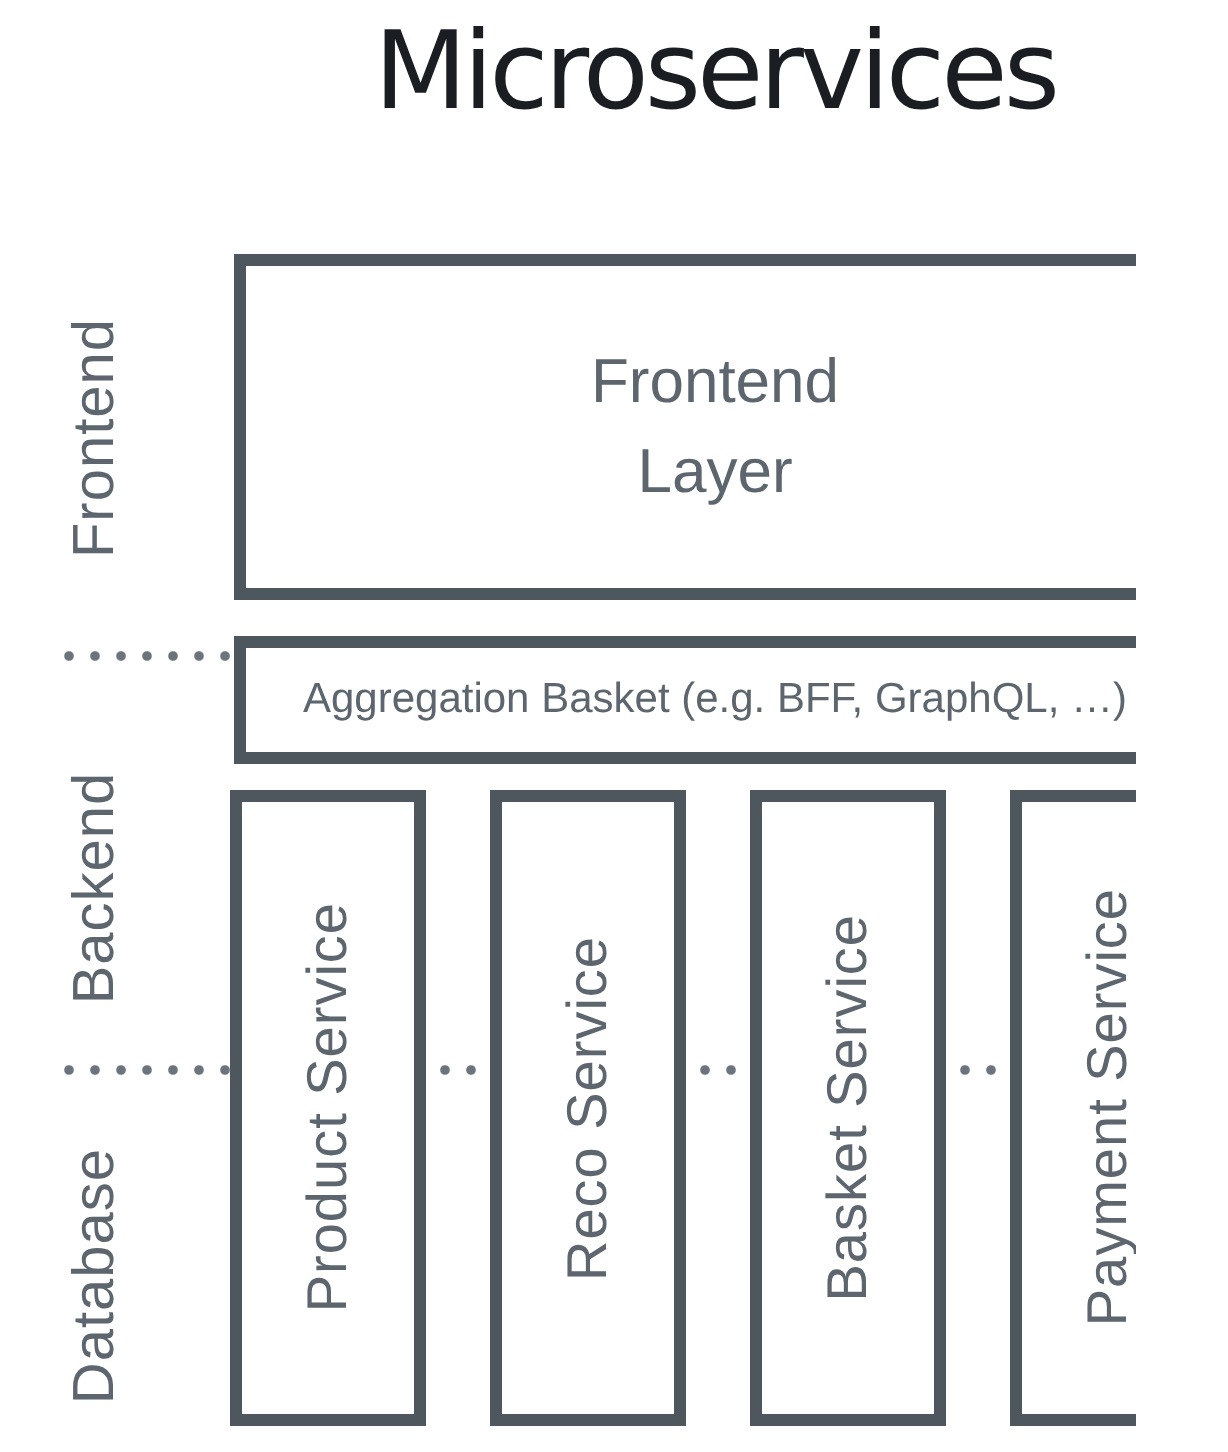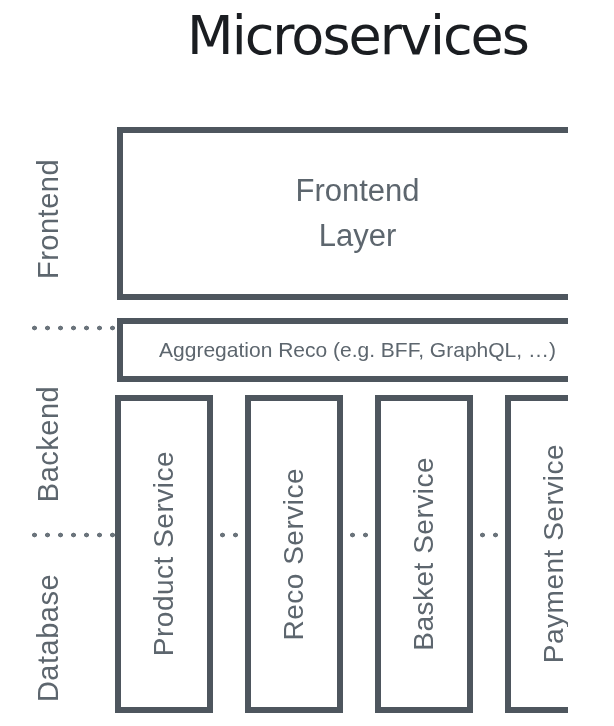--- a/index.html
+++ b/index.html
@@ -127,21 +127,21 @@
   <div class="box frontend-team-box">
     <div class="box-text">
       <div>Frontend</div>
       <div>Layer</div>
     </div>
   </div>
 
   <div class="dotline d1"></div>
 
   <div class="box aggregation-box">
-    <div class="box-text">Aggregation Reco (e.g. BFF, GraphQL, …)</div>
+    <div class="box-text">Aggregation Basket (e.g. BFF, GraphQL, …)</div>
   </div>
 
   <div class="box service-box s0">
     <span class="vert-text">Product Service</span>
   </div>
   <div class="box service-box s1">
     <span class="vert-text">Reco Service</span>
   </div>
   <div class="box service-box s2">
     <span class="vert-text">Basket Service</span>

